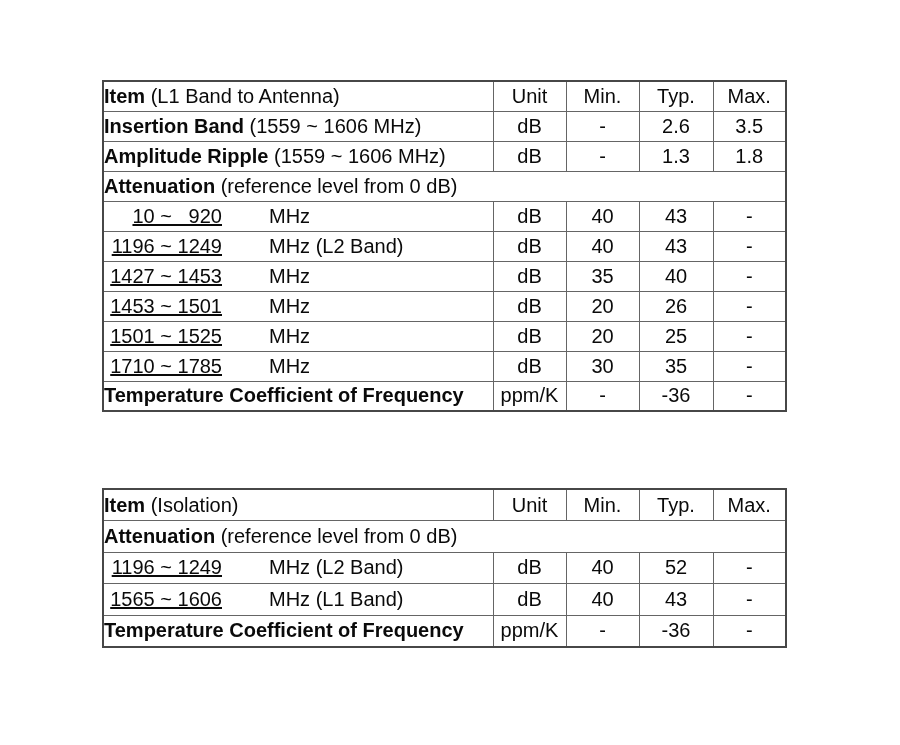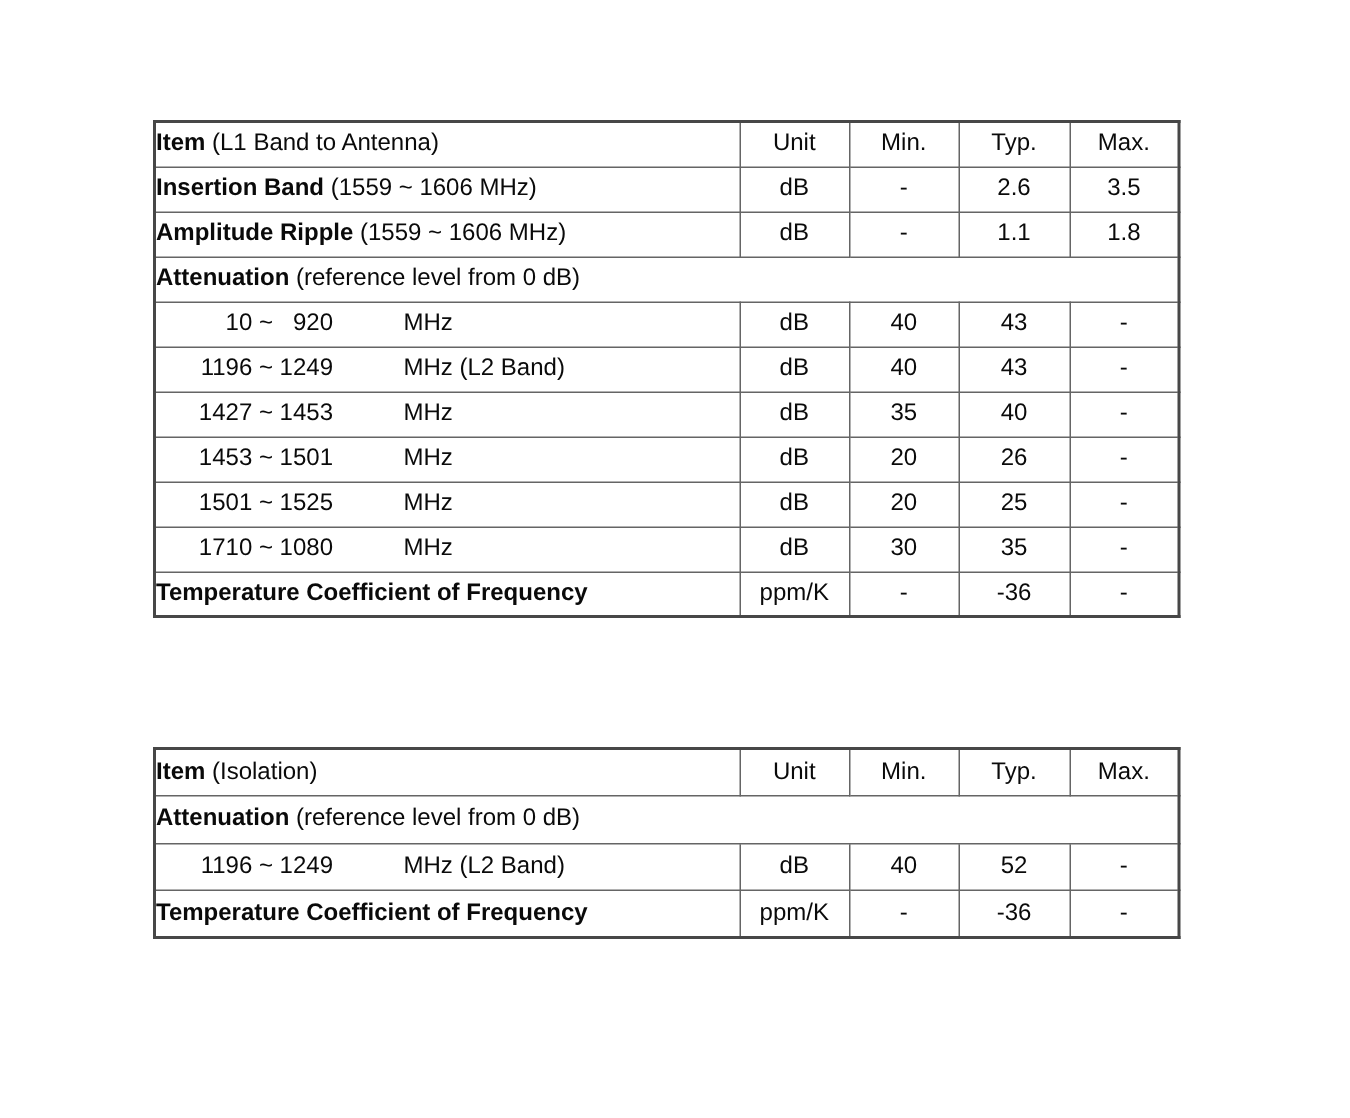--- a/index.html
+++ b/index.html
@@ -15,43 +15,44 @@
     color: #0a0a0a;
     overflow: hidden;
   }
   table.spec {
     position: absolute;
     left: 102px;
     border-collapse: collapse;
     table-layout: fixed;
     width: 683px;
     border: 2px solid #474747;
-    font-size: 16px;
+    font-size: 20px;
     padding-left: 20px;
   }
   table.spec td {
     border: 1px solid #656565;
     padding: 0;
     vertical-align: middle;
     overflow: hidden;
     white-space: nowrap;
   }
   #table1 { top: 80px; }
-  #table2 { top: 498px; border-radius: 26px; }
+  #table2 { top: 488px; border-radius: 26px; }
   #table1 tr { height: 30px; }
   #table2 tr { height: 31.5px; }
   td.item { text-align: left; padding-left: 12px; }
   td.c { text-align: center; }
   .b { font-weight: bold; }
   .note { white-space: pre; }
   .range {
     display: inline-block;
     width: 118px;
     text-align: right;
     white-space: pre;
+    text-decoration: underline;
   }
   .flabel {
     display: inline-block;
     margin-left: 47px;
   }
 </style>
 </head>
 <body>
 
 <table class="spec" id="table1">
@@ -74,21 +75,21 @@
       <td class="item"><span class="b">Insertion Band</span><span class="note"> (1559 ~ 1606 MHz)</span></td>
       <td class="c">dB</td>
       <td class="c">-</td>
       <td class="c">2.6</td>
       <td class="c">3.5</td>
     </tr>
     <tr>
       <td class="item"><span class="b">Amplitude Ripple</span><span class="note"> (1559 ~ 1606 MHz)</span></td>
       <td class="c">dB</td>
       <td class="c">-</td>
-      <td class="c">1.1</td>
+      <td class="c">1.3</td>
       <td class="c">1.8</td>
     </tr>
     <tr>
       <td class="item" colspan="5"><span class="b">Attenuation</span><span class="note"> (reference level from 0 dB)</span></td>
     </tr>
     <tr>
       <td class="item"><span class="range">10 ~   920</span><span class="flabel">MHz</span></td>
       <td class="c">dB</td>
       <td class="c">40</td>
       <td class="c">43</td>
@@ -116,21 +117,21 @@
       <td class="c">-</td>
     </tr>
     <tr>
       <td class="item"><span class="range">1501 ~ 1525</span><span class="flabel">MHz</span></td>
       <td class="c">dB</td>
       <td class="c">20</td>
       <td class="c">25</td>
       <td class="c">-</td>
     </tr>
     <tr>
-      <td class="item"><span class="range">1710 ~ 1080</span><span class="flabel">MHz</span></td>
+      <td class="item"><span class="range">1710 ~ 1785</span><span class="flabel">MHz</span></td>
       <td class="c">dB</td>
       <td class="c">30</td>
       <td class="c">35</td>
       <td class="c">-</td>
     </tr>
     <tr>
       <td class="item"><span class="b">Temperature Coefficient of Frequency</span><span class="note"></span></td>
       <td class="c">ppm/K</td>
       <td class="c">-</td>
       <td class="c">-36</td>
@@ -159,20 +160,27 @@
       <td class="item" colspan="5"><span class="b">Attenuation</span><span class="note"> (reference level from 0 dB)</span></td>
     </tr>
     <tr>
       <td class="item"><span class="range">1196 ~ 1249</span><span class="flabel">MHz (L2 Band)</span></td>
       <td class="c">dB</td>
       <td class="c">40</td>
       <td class="c">52</td>
       <td class="c">-</td>
     </tr>
     <tr>
+      <td class="item"><span class="range">1565 ~ 1606</span><span class="flabel">MHz (L1 Band)</span></td>
+      <td class="c">dB</td>
+      <td class="c">40</td>
+      <td class="c">43</td>
+      <td class="c">-</td>
+    </tr>
+    <tr>
       <td class="item"><span class="b">Temperature Coefficient of Frequency</span><span class="note"></span></td>
       <td class="c">ppm/K</td>
       <td class="c">-</td>
       <td class="c">-36</td>
       <td class="c">-</td>
     </tr>
   </tbody>
 </table>
 
 </body></html>

